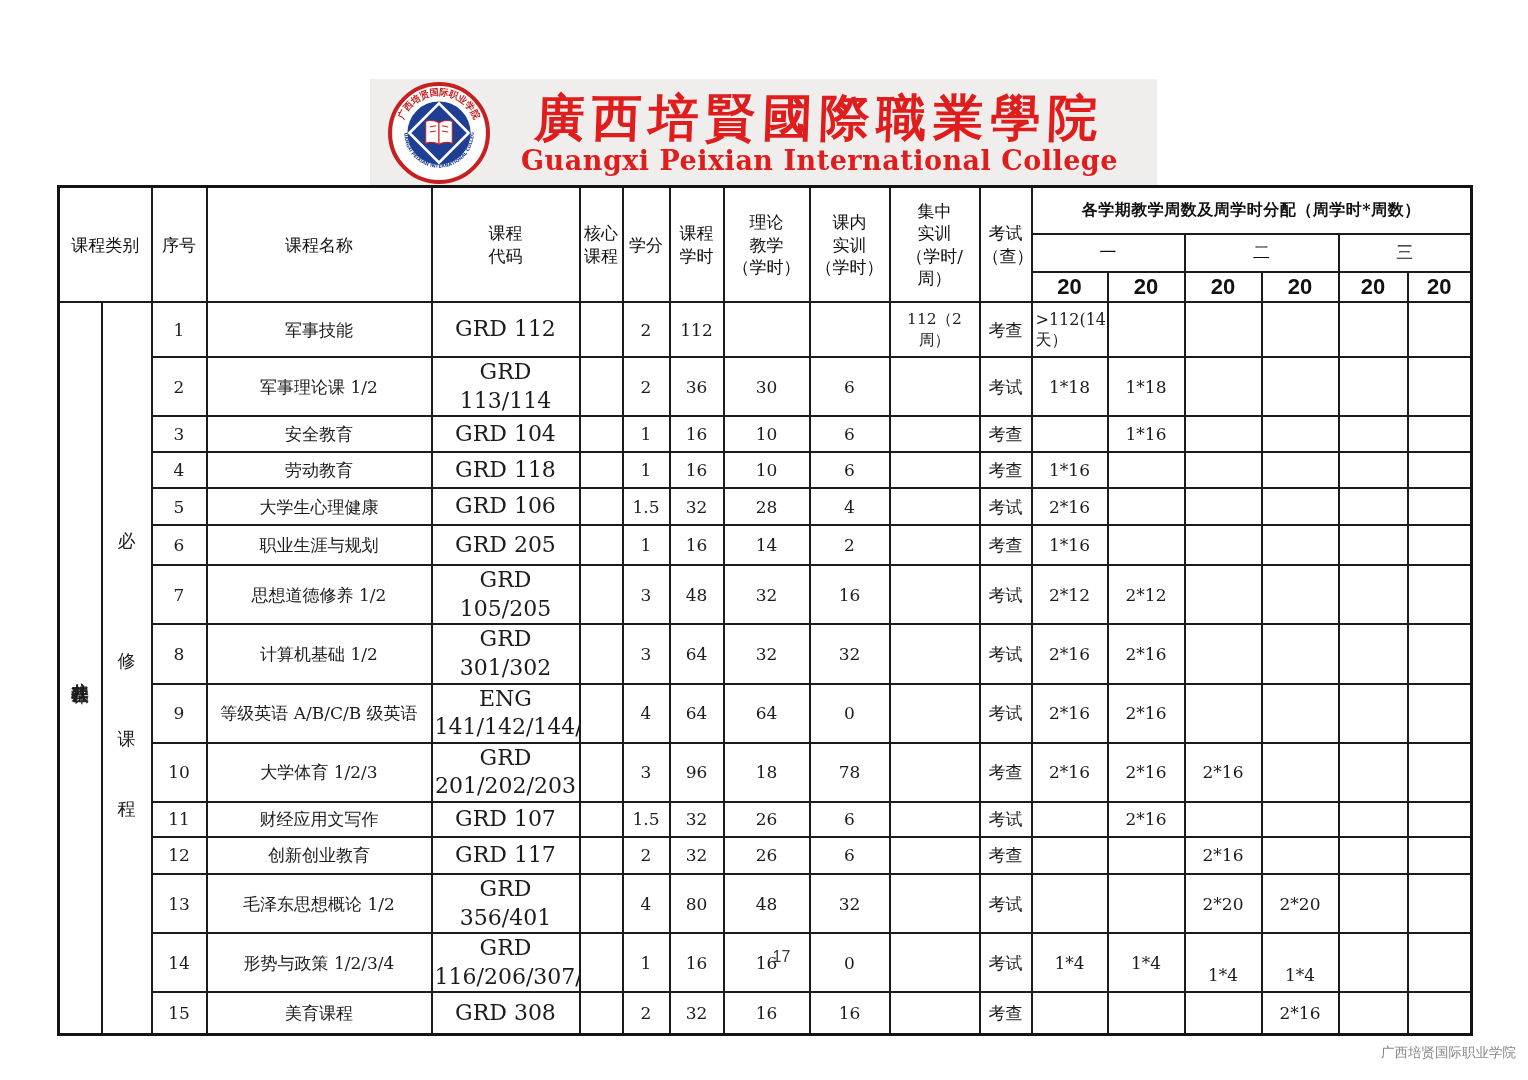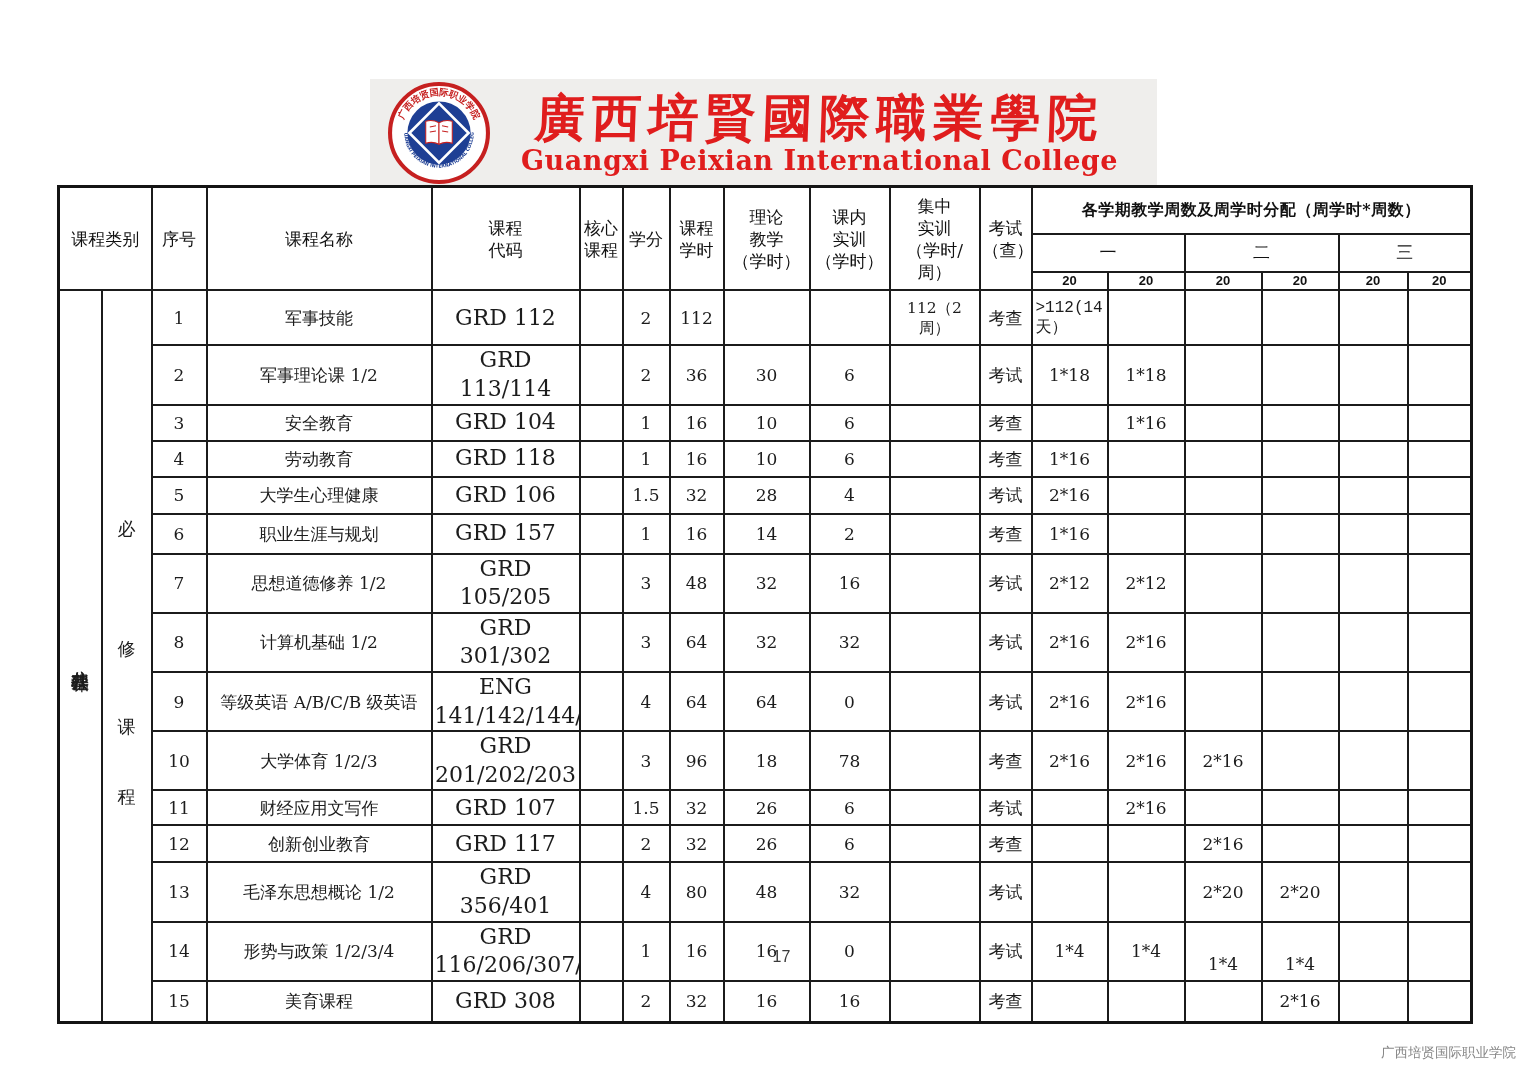--- a/index.html
+++ b/index.html
@@ -20,33 +20,33 @@
   .table-wrap { position:absolute; left:57px; top:185px; }
   table { border-collapse:collapse; table-layout:fixed; width:1413px;
           border:3px solid #141414; }
   th,td { border:2px solid #1b1b1b; text-align:center; vertical-align:middle;
           font-size:17px; padding:0 2px; overflow:hidden; white-space:pre-line;
           line-height:1.3; font-weight:normal; }
   thead th { color:#111; }
   thead tr.h1 th { height:47px; }
   thead tr.h2 th { height:38px; }
   thead tr.h3 th { height:15px; font-family:"Liberation Sans","DejaVu Sans",sans-serif;
-                   font-weight:bold; font-size:13px; }
+                   font-weight:bold; font-size:22px; }
   th.group-head { font-size:16px; font-weight:600; letter-spacing:0.5px;margin-left:8px; }
 
   td.cat-cell { padding:0; }
   .vtext { writing-mode:vertical-rl; text-orientation:upright; font-size:18px;
            letter-spacing:1px; margin:0 auto; display:inline-block; }
   .cat2-wrap { position:relative; width:100%; height:609px; }
   .cat2-wrap span { position:absolute; left:50%; transform:translateX(-50%);
                     font-size:18px; }
 
   td.code-cell { font-size:22px; }
   td.conc-cell { font-size:15.5px; padding:0; }
-  td.sem-wrap  { text-align:left; font-size:16px; padding:1px 3px; line-height:1.25;font-family:Liberation Mono, monospace; }
+  td.sem-wrap  { text-align:left; font-size:16px; padding:1px 3px; line-height:1.25; }
   td.low-cell  { vertical-align:bottom; padding-bottom:5px; }
 
   
   .page-num { position:absolute; top:948px; left:75px; width:1413px; text-align:center;
               font-size:16px; color:#3a3a3a;
               font-family:"Liberation Sans","DejaVu Sans",sans-serif; }
   .footer-right { position:absolute; top:1044px; right:12px; font-size:13.5px;
                   color:#878787; font-family:"DejaVu Sans","Liberation Sans",sans-serif; }
 </style>
 </head>
@@ -232,21 +232,21 @@
           <td>2*16</td>
           <td></td>
           <td></td>
           <td></td>
           <td></td>
           <td></td>
         </tr>
         <tr style="height: 40px;">
           <td>6</td>
           <td>职业生涯与规划</td>
-          <td class="code-cell">GRD 157</td>
+          <td class="code-cell">GRD 205</td>
           <td></td>
           <td>1</td>
           <td>16</td>
           <td>14</td>
           <td>2</td>
           <td class="conc-cell"></td>
           <td>考查</td>
           <td>1*16</td>
           <td></td>
           <td></td>

